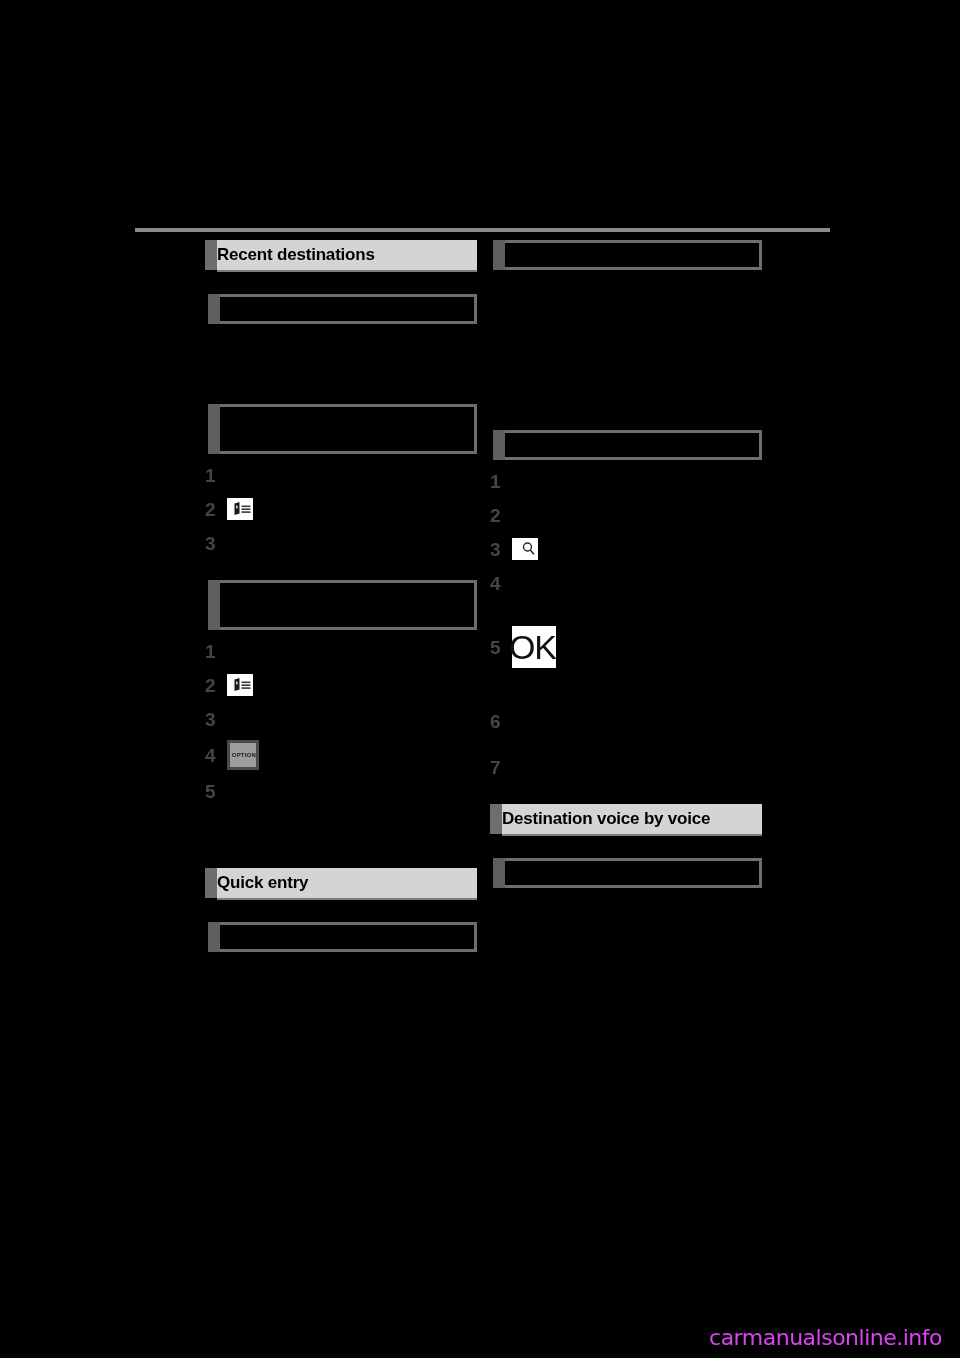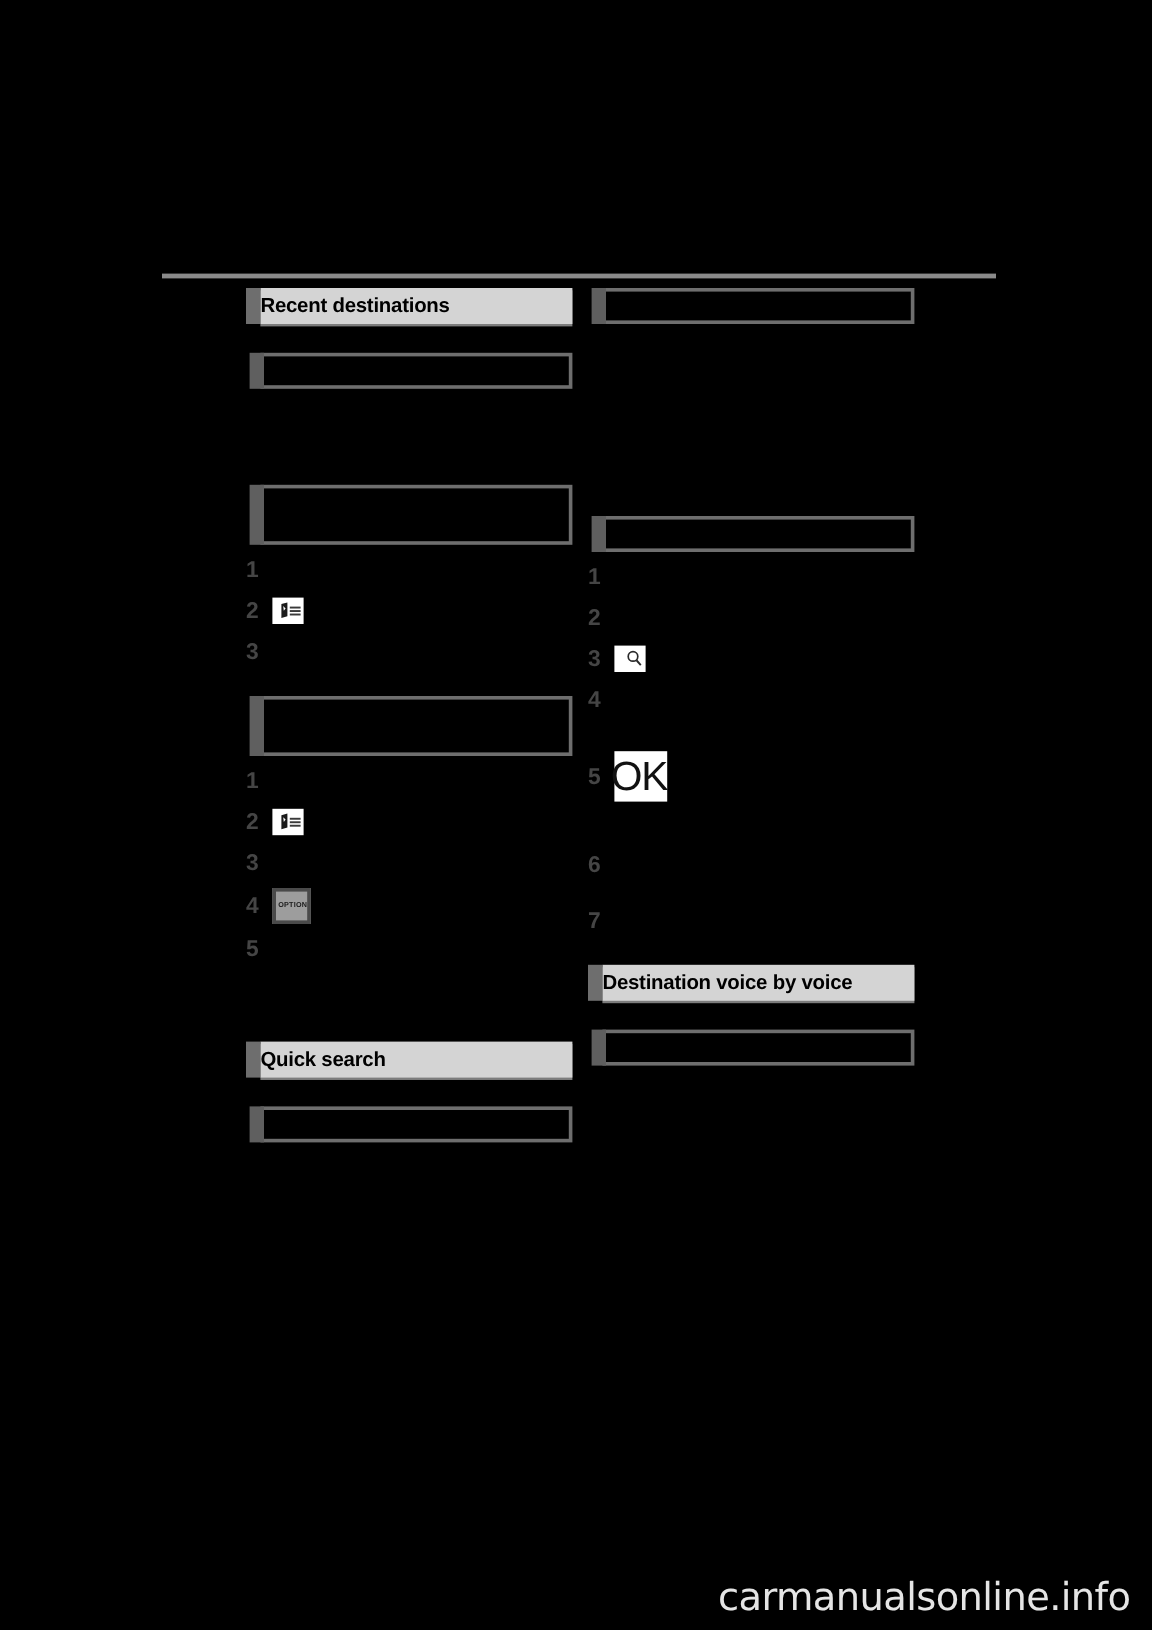--- a/index.html
+++ b/index.html
@@ -148,22 +148,22 @@
     font-size: 6px;
     font-weight: bold;
     letter-spacing: 0.2px;
   }
 
   
   .watermark {
     position: absolute;
     right: 18px;
     bottom: 8px;
-    color: #e5e5e5;
-    font-size: 32px;
+    color: #d946ef;
+    font-size: 22px;
     letter-spacing: -0.5px;
     font-family: "DejaVu Sans", sans-serif;
     white-space: nowrap;
   }
 
   .spacer-8  { height: 8px; }
   .spacer-20 { height: 20px; }
   .spacer-24 { height: 24px; }
   .spacer-30 { height: 30px; }
   .spacer-40 { height: 40px; }
@@ -290,21 +290,21 @@
     <div class="step">
       <span class="num">5</span>
       <span class="step-body">
         <span class="step-text"></span>
       </span>
     </div>
 
     <div class="spacer-64"></div>
 
     <div class="section-header">
-      <span class="sh-text">Quick search</span>
+      <span class="sh-text">Quick entry</span>
     </div>
 
     <div class="spacer-24"></div>
 
     <div class="subhead h1">
       <span class="redacted-text"></span>
     </div>
 
   </div>
 

